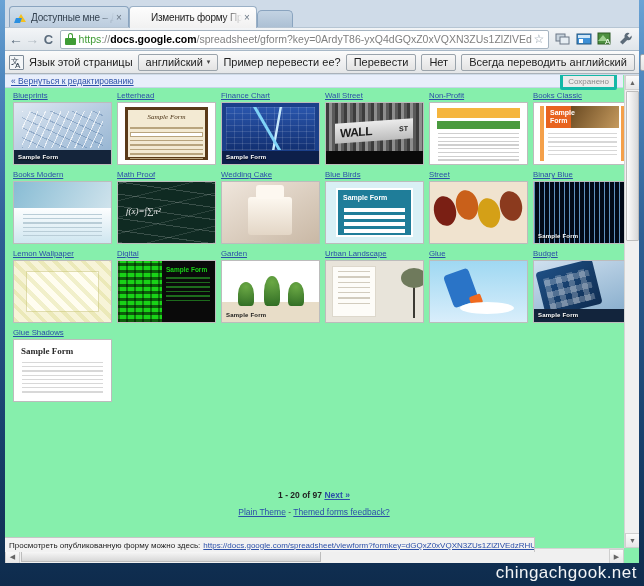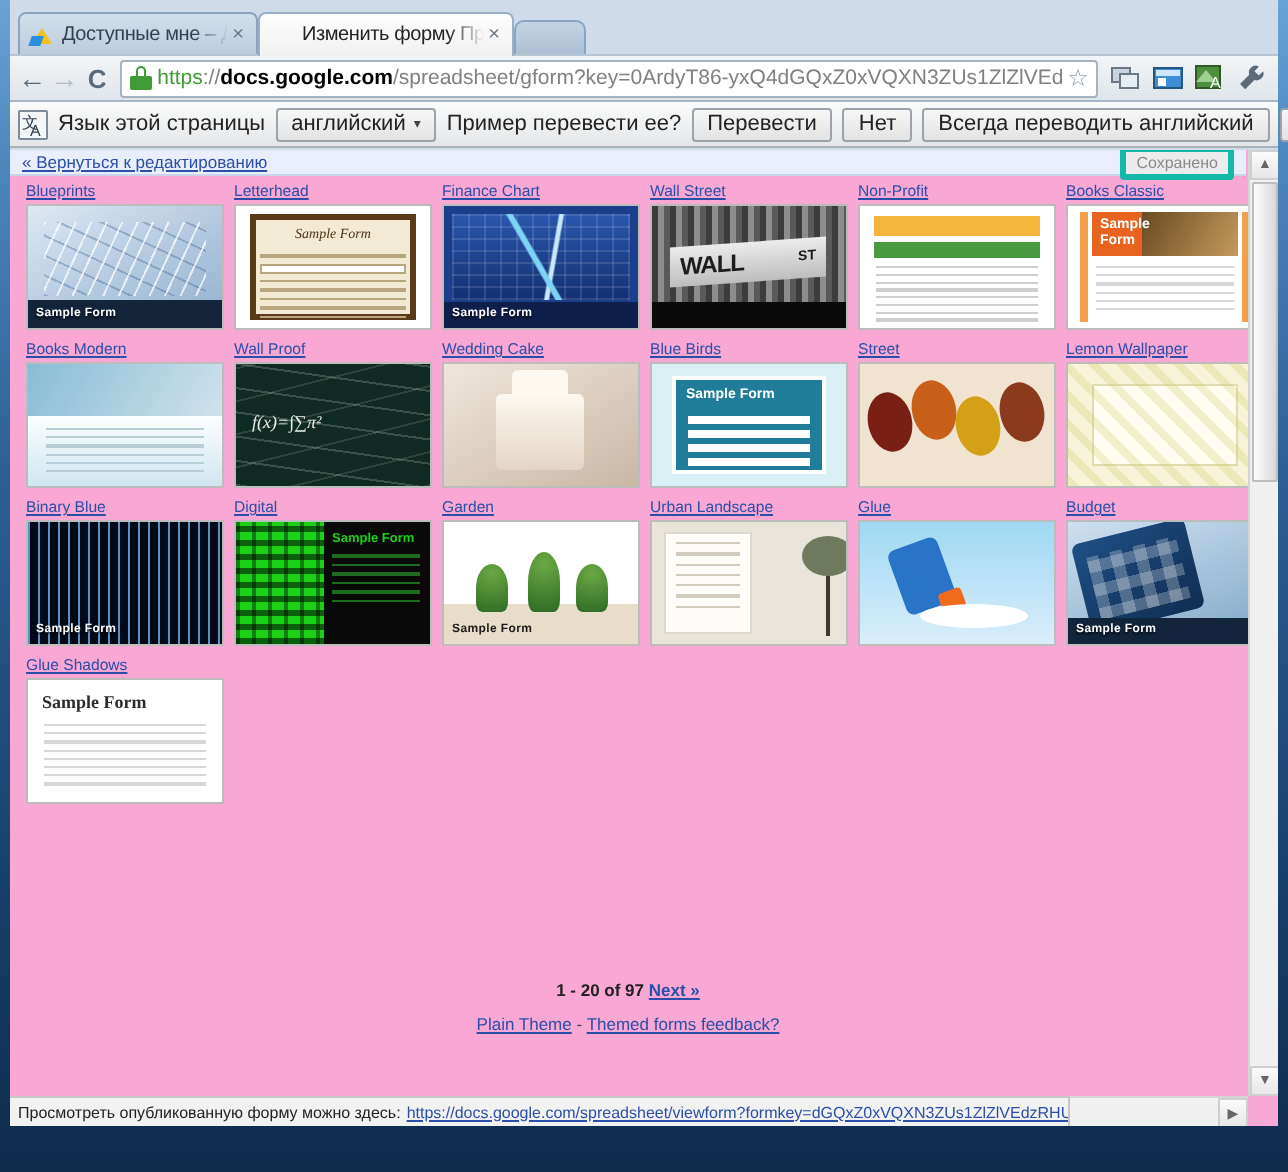--- a/index.html
+++ b/index.html
@@ -98,21 +98,21 @@
   .tb-btn {
     height:17px; padding:0 7px; display:flex; align-items:center;
     background:linear-gradient(180deg,#f7f7f7 0%,#e3e3e3 100%);
     border:1px solid #9aa3ab; border-radius:2px; font-size:11px; color:#222; white-space:nowrap;
   }
   .tb-btn .caret { margin-left:4px; font-size:7px; color:#444; }
   #tb-settings { margin-left:auto; }
   
   #page {
     position:absolute; left:0; top:75px; right:0; bottom:0;
-    background:#f9a8d4; overflow:hidden;
+    background:#86efac; overflow:hidden;
   }
   #pagescroll-track {
     position:absolute; right:0; top:0; width:15px; bottom:15px;
     background:#f0f0f0; border-left:1px solid #d4d4d4;
   }
   .sb-arrow {
     position:absolute; left:0; width:15px; height:15px;
     background:linear-gradient(180deg,#fbfbfb,#e7e7e7); border:1px solid #cfcfcf;
     display:flex; align-items:center; justify-content:center; font-size:7px; color:#666;
   }
@@ -267,21 +267,21 @@
     position:absolute; top:415px; left:0; right:16px; text-align:center;
     font-size:8.5px; color:#222; font-weight:bold;
   }
   #pager a { color:#2b4fa8; text-decoration:underline; font-weight:bold;text-align:right; }
   #footlinks {
     position:absolute; top:432px; left:0; right:16px; text-align:center; font-size:8.5px; color:#444;
   }
   #footlinks a { color:#2b4fa8; text-decoration:underline; }
   
   #statusbar {
-    position:absolute; left:0; bottom:0; height:15px; max-width:530px;
+    position:absolute; left:0; bottom:11px; height:15px; max-width:530px;
     background:#f2f2f2; border:1px solid #c6c6c6; border-left:none; border-bottom:none;
     display:flex; align-items:center; padding:0 4px; overflow:hidden;
     font-size:8px; color:#222; white-space:nowrap; z-index:20;
   }
   #statusbar a { color:#2b4fa8; text-decoration:underline; margin-left:3px; }
   
   #watermark {
     position:absolute; right:7px; bottom:3px; z-index:50;
     font-family:"Liberation Sans", sans-serif; font-size:17px; color:#ffffff;
     letter-spacing:.5px; opacity:.95;
@@ -495,21 +495,21 @@
                   <i></i>
                   <i></i>
                   <i></i>
                   <i></i>
                   <i></i>
                 </div>
               </div>
             </div>
           </div>
           <div class="theme">
-            <a class="theme-name" href="#">Wall Proof</a>
+            <a class="theme-name" href="#">Math Proof</a>
             <div class="theme-thumb">
               <div class="art art-math">
                 <div class="eq">f(x)=∫∑π²</div>
               </div>
             </div>
           </div>
           <div class="theme">
             <a class="theme-name" href="#">Wedding Cake</a>
             <div class="theme-thumb">
               <div class="art art-wedding">
@@ -538,32 +538,32 @@
             <div class="theme-thumb">
               <div class="art art-spices">
                 <div class="s s1"></div>
                 <div class="s s2"></div>
                 <div class="s s3"></div>
                 <div class="s s4"></div>
               </div>
             </div>
           </div>
           <div class="theme">
+            <a class="theme-name" href="#">Binary Blue</a>
+            <div class="theme-thumb">
+              <div class="art art-binary"></div>
+              <span class="sf-badge">Sample Form</span>
+            </div>
+          </div>
+          <div class="theme">
             <a class="theme-name" href="#">Lemon Wallpaper</a>
             <div class="theme-thumb">
               <div class="art art-lemon">
                 <div class="card"></div>
               </div>
-            </div>
-          </div>
-          <div class="theme">
-            <a class="theme-name" href="#">Binary Blue</a>
-            <div class="theme-thumb">
-              <div class="art art-binary"></div>
-              <span class="sf-badge">Sample Form</span>
             </div>
           </div>
           <div class="theme">
             <a class="theme-name" href="#">Digital</a>
             <div class="theme-thumb">
               <div class="art art-digital">
                 <div class="left"></div>
                 <div class="rt">
                   <b>Sample Form</b>
                   <i></i>
@@ -667,13 +667,14 @@
         <div class="sb-arrow" style="left:auto;right:0;">▶</div>
       </div>
 
       <div id="statusbar">
         <span>Просмотреть опубликованную форму можно здесь:</span>
         <a href="#">https://docs.google.com/spreadsheet/viewform?formkey=dGQxZ0xVQXN3ZUs1ZlZlVEdzRHU5UEE6MQ</a>
       </div>
     </div>
   </div>
 
+  <div id="watermark">chingachgook.net</div>
 </div>
 
 </body></html>

